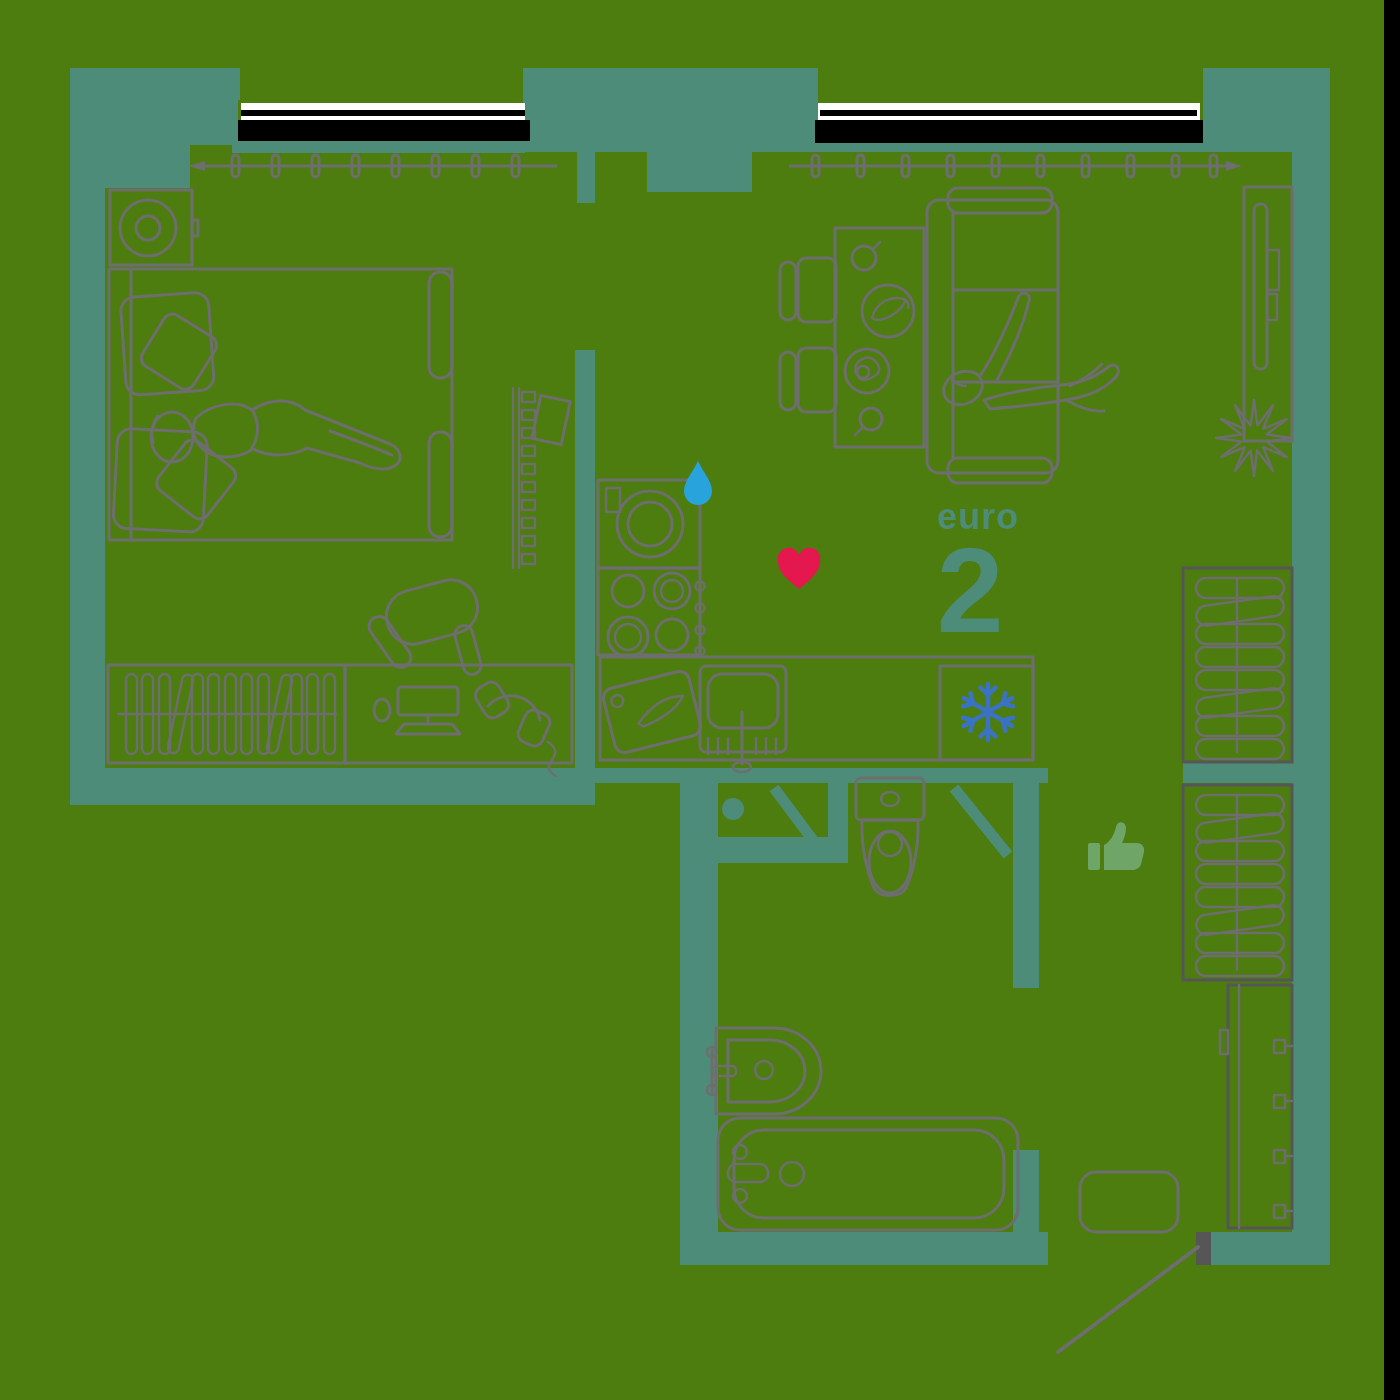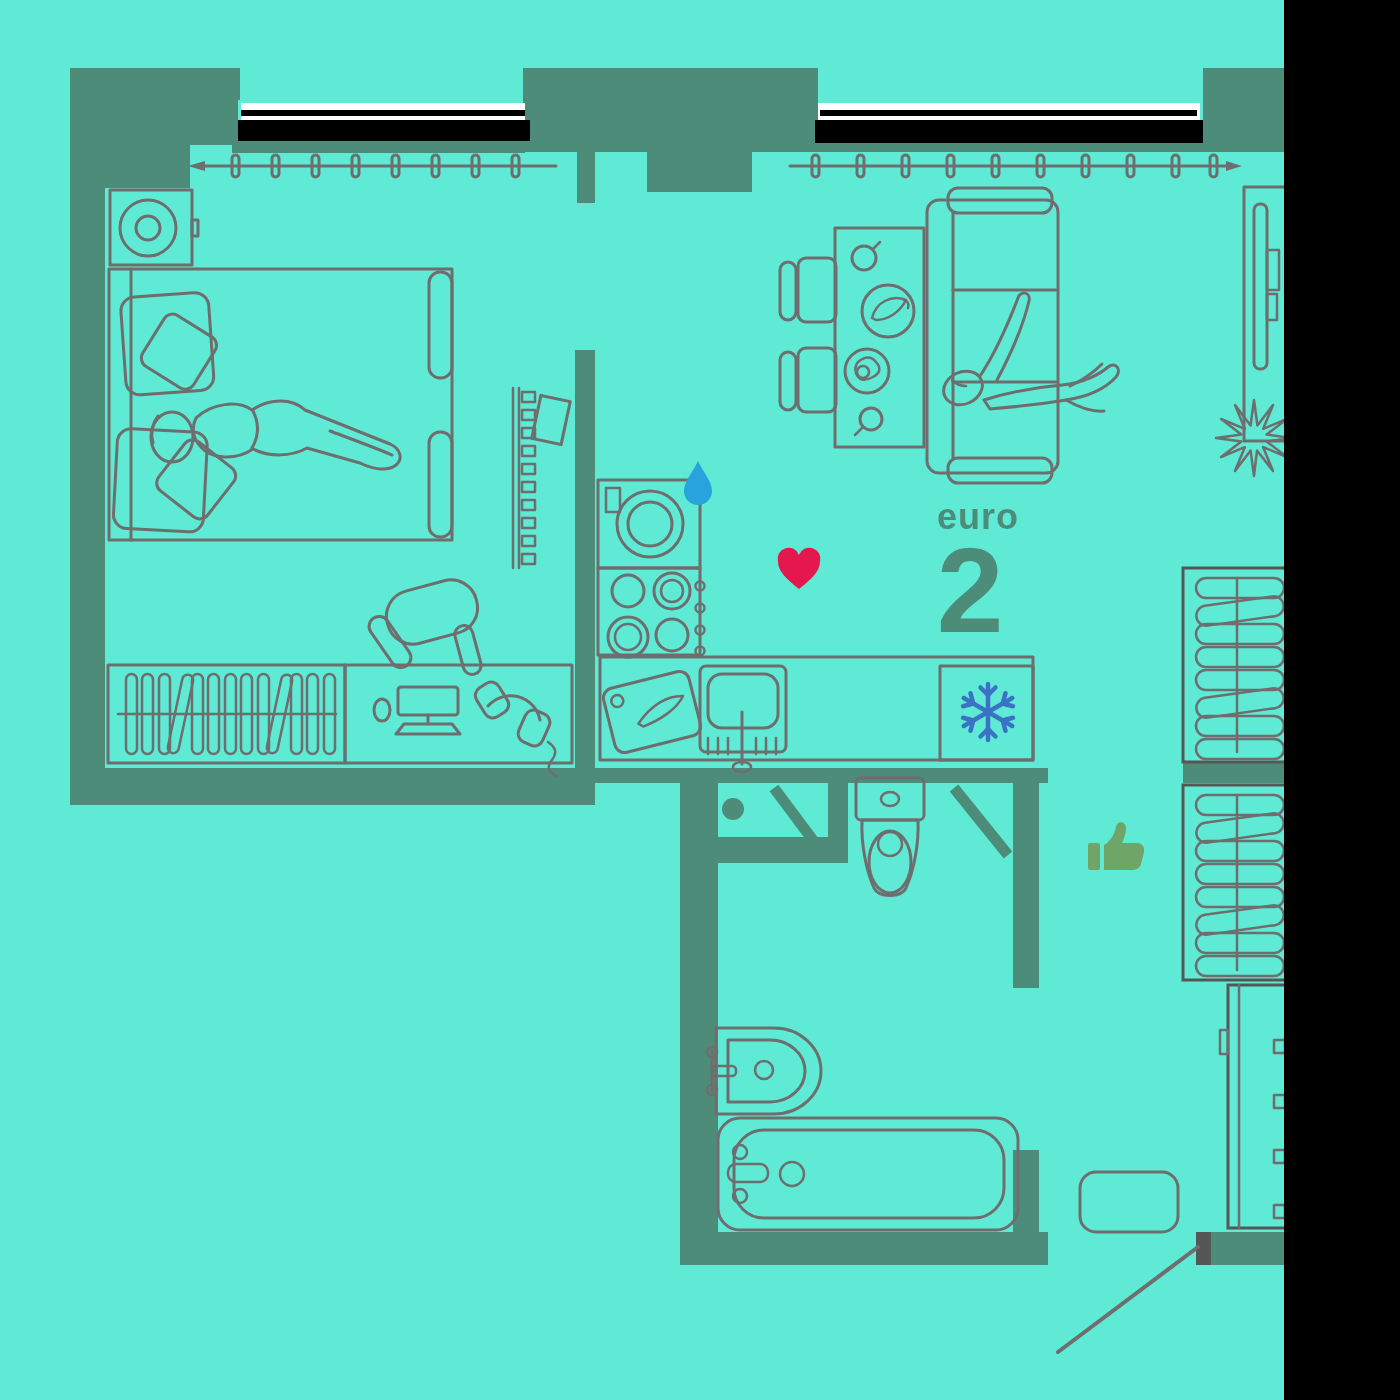--- a/index.html
+++ b/index.html
@@ -1,16 +1,16 @@
 <!DOCTYPE html>
 <html><head>
 <meta charset="utf-8">
 <style>
   html,body{margin:0;padding:0;background:#000;}
-  .stage{width:1284px;height:1400px;background:#5eead4;position:relative;overflow:hidden;}
+  .stage{width:1384px;height:1400px;background:#4d7c0f;position:relative;overflow:hidden;}
   svg{display:block;}
   .wall{fill:#4E8C7A;}
   .g{stroke:#6E6E6E;stroke-width:3;fill:none;stroke-linecap:round;stroke-linejoin:round;}
   .g2{stroke:#6E6E6E;stroke-width:2.5;fill:none;stroke-linecap:round;stroke-linejoin:round;}
   .dk{stroke:#565656;stroke-width:3;fill:none;}
   .doorleaf{stroke:#4E8C7A;stroke-width:11;fill:none;}
   .swing{stroke:#6E6E6E;stroke-width:4;fill:none;stroke-linecap:round;}
   .lbl{font-family:"Liberation Sans","DejaVu Sans",sans-serif;font-weight:bold;fill:#4E8C7A;}
 </style>
 </head>

